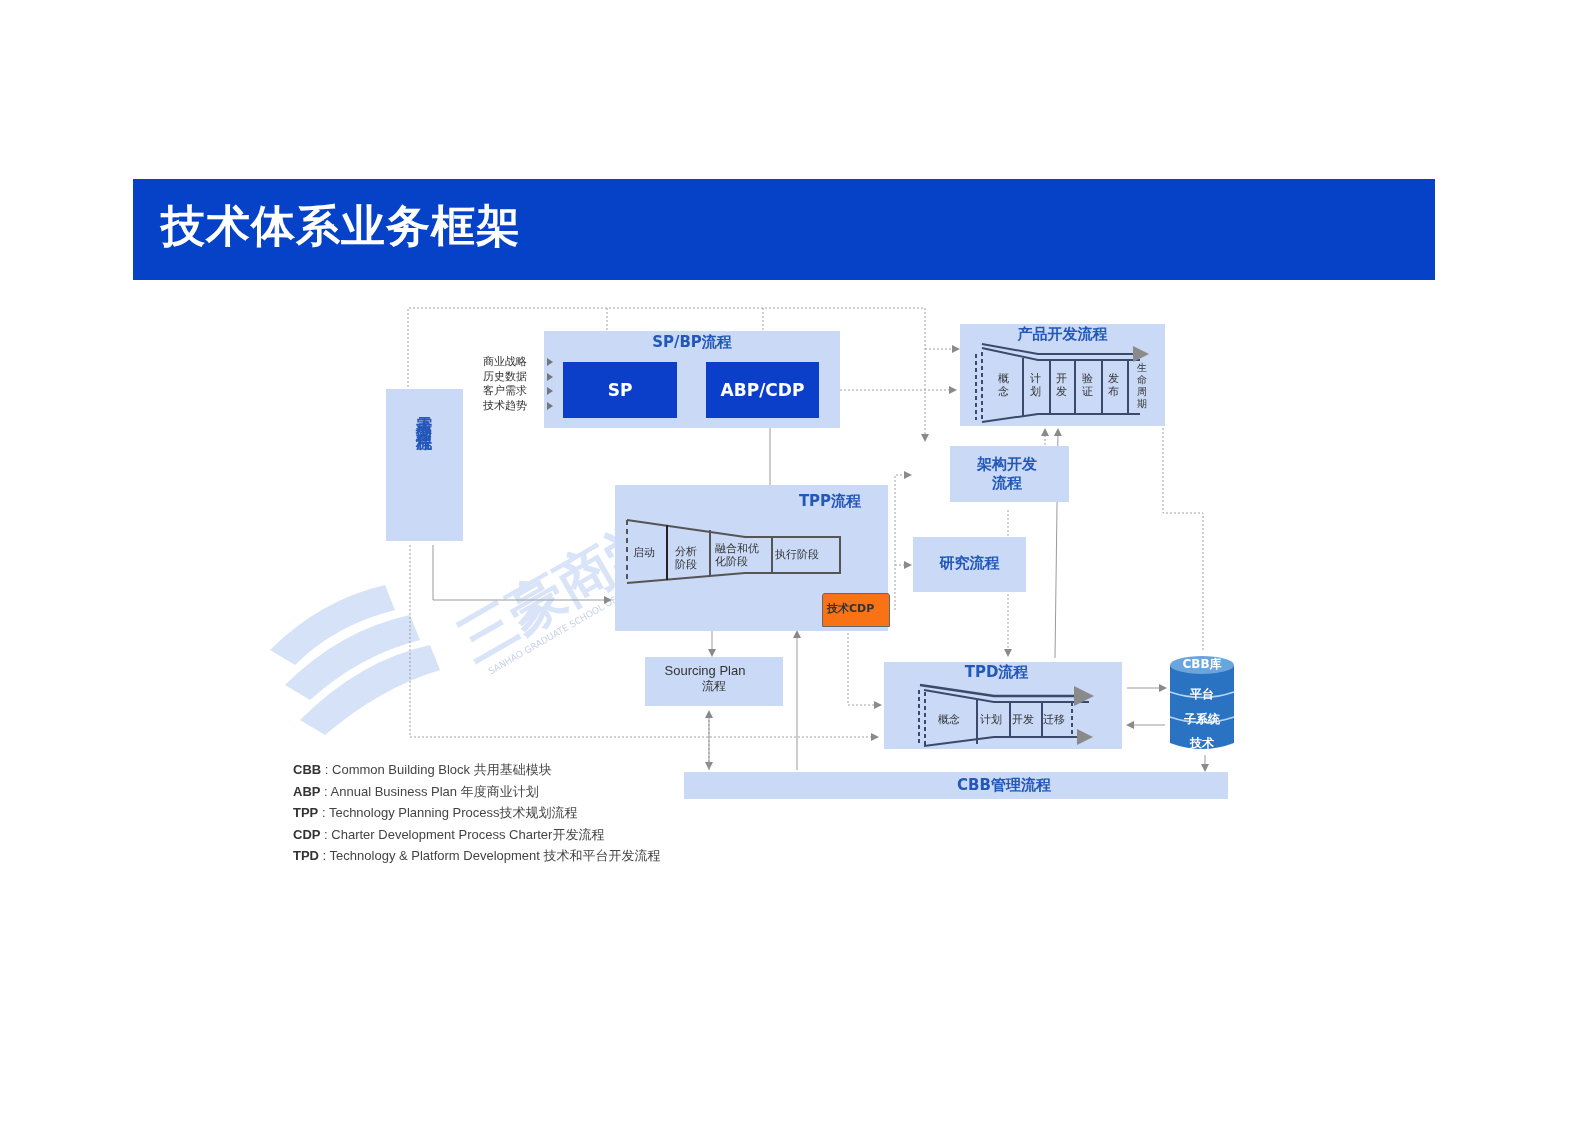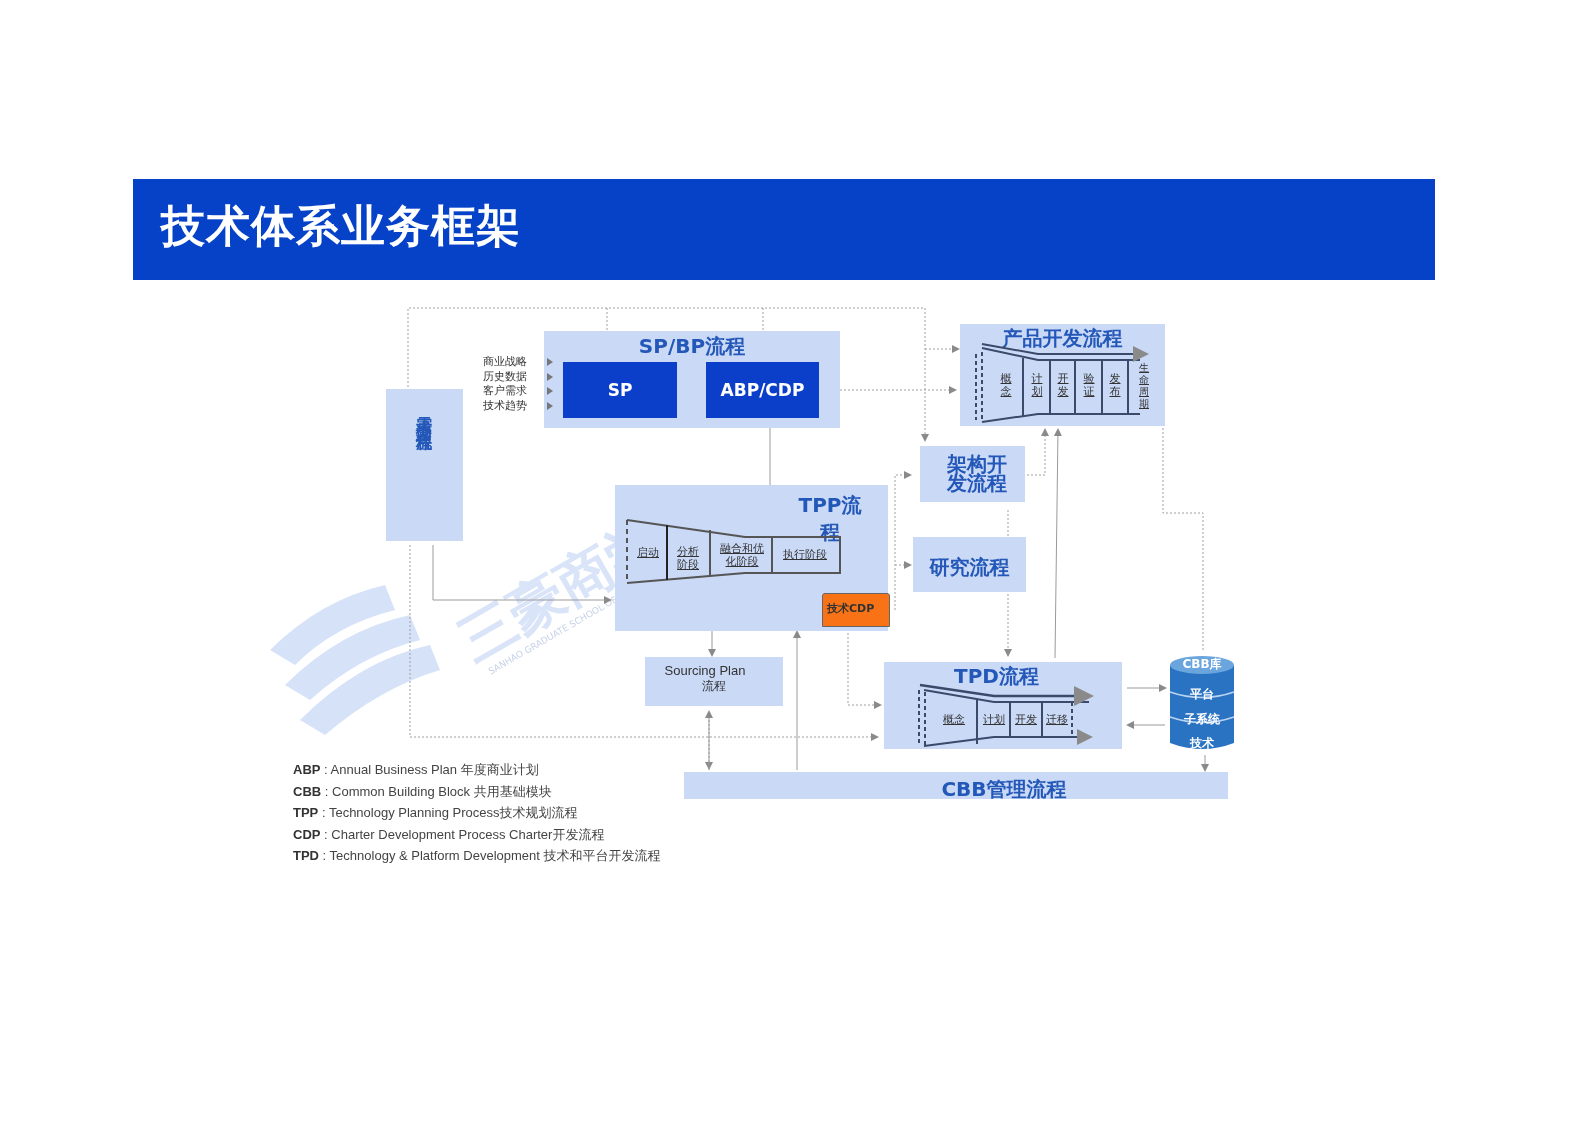--- a/index.html
+++ b/index.html
@@ -4,34 +4,34 @@
 <style>
   * { box-sizing: border-box; margin: 0; padding: 0; }
   html, body { width: 1587px; height: 1122px; background: #ffffff; overflow: hidden; }
   body { position: relative; font-family: "DejaVu Sans", "Liberation Sans", sans-serif; }
 
   .header-bar { position: absolute; left: 133px; top: 179px; width: 1302px; height: 101px; background: #0542c8; }
   .header-title { position: absolute; left: 28px; top: 18px; color: #ffffff; font-size: 44px; font-weight: bold; letter-spacing: 1px; }
 
   .diagram { position: absolute; left: 0; top: 0; width: 1587px; height: 1122px; }
   .box { position: absolute; background: #c9d9f6; }
-  .box-label { position: absolute; color: #2357b8; font-weight: bold; font-size: 20px; text-align: center; }
+  .box-label { position: absolute; color: #2357b8; font-weight: bold; font-size: 15px; text-align: center; }
   .dark { position: absolute; background: #0b3fc9; color: #fff; font-weight: bold; display: flex; align-items: center; justify-content: center; font-size: 17px; }
 
   .watermark { position: absolute; pointer-events: none; }
   .legend { position: absolute; left: 293px; top: 759px; font-family: "Liberation Sans", sans-serif; font-size: 13px; color: #444; line-height: 21.5px; }
   .legend b { color: #333; }
 
   .inputs { position: absolute; left: 483px; top: 355px; font-size: 11px; color: #333; line-height: 14.5px; }
   .inputs .row { display: flex; align-items: center; gap: 20px; }
   .tri { width: 0; height: 0; border-top: 4px solid transparent; border-bottom: 4px solid transparent; border-left: 6px solid #777; display: inline-block; }
 
   .cyl-label { position: absolute; color: #fff; font-size: 12px; font-weight: bold; width: 64px; text-align: center; }
   .vtext { writing-mode: vertical-rl; }
-  .stage { position: absolute; font-size: 11px; color: #333; text-align: center; line-height: 13px; text-decoration: underline; }
+  .stage { position: absolute; font-size: 11px; color: #333; line-height: 13px; }
 </style>
 </head>
 <body>
 
 <div class="header-bar">
   <div class="header-title">技术体系业务框架</div>
 </div>
 
 <div class="diagram">
 
@@ -129,21 +129,21 @@
       <path d="M22,20 L78,30 L185,30" stroke="#3b4a6b" stroke-width="2" fill="none" marker-end="url(#ah)"></path>
     </svg>
     <div class="stage" style="left:38px;top:48px;width:16px;">概念</div>
     <div class="stage" style="left:70px;top:48px;width:14px;">计划</div>
     <div class="stage" style="left:96px;top:48px;width:14px;">开发</div>
     <div class="stage" style="left:122px;top:48px;width:14px;">验证</div>
     <div class="stage" style="left:148px;top:48px;width:14px;">发布</div>
     <div class="stage" style="left:177px;top:38px;width:14px;font-size:10px;line-height:12px;">生命周期</div>
   </div>
 
-  <div class="box" style="left:920px;top:446px;width:105px;height:56px;">
+  <div class="box" style="left:950px;top:446px;width:119px;height:56px;">
     <div class="box-label" style="left:22px;top:9px;width:70px;line-height:19px;">架构开发流程</div>
   </div>
 
   <div class="box" style="left:913px;top:537px;width:113px;height:55px;">
     <div class="box-label" style="left:0;top:17px;width:113px;">研究流程</div>
   </div>
 
   <div class="box" style="left:615px;top:485px;width:273px;height:146px;">
     <div class="box-label" style="left:180px;top:7px;width:70px;">TPP流程</div>
     <svg width="273" height="146" style="position:absolute;left:0;top:0;">
@@ -201,19 +201,19 @@
   <div class="cyl-label" style="left:1170px;top:656px;">CBB库</div>
   <div class="cyl-label" style="left:1170px;top:686px;">平台</div>
   <div class="cyl-label" style="left:1170px;top:711px;">子系统</div>
   <div class="cyl-label" style="left:1170px;top:735px;">技术</div>
 
   <div class="box" style="left:684px;top:772px;width:544px;height:27px;">
     <div class="box-label" style="left:0;top:4px;width:640px;">CBB管理流程</div>
   </div>
 
   <div class="legend">
+    <div><b>CBB</b><span> : </span><span>Common Building Block 共用基础模块</span></div>
     <div><b>ABP</b><span> : </span><span>Annual Business Plan 年度商业计划</span></div>
-    <div><b>CBB</b><span> : </span><span>Common Building Block 共用基础模块</span></div>
     <div><b>TPP</b><span> : </span><span>Technology Planning Process技术规划流程</span></div>
     <div><b>CDP</b><span> : </span><span>Charter Development Process  Charter开发流程</span></div>
     <div><b>TPD</b><span> : </span><span>Technology &amp; Platform Development  技术和平台开发流程</span></div>
   </div>
 </div>
 
 </body></html>

